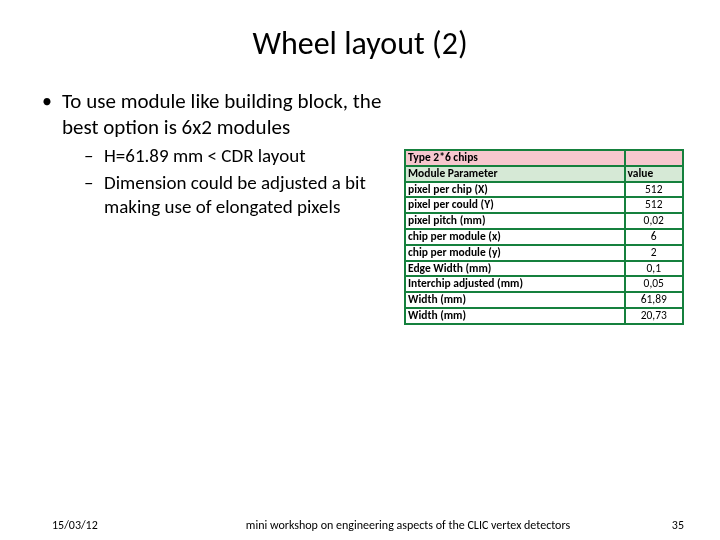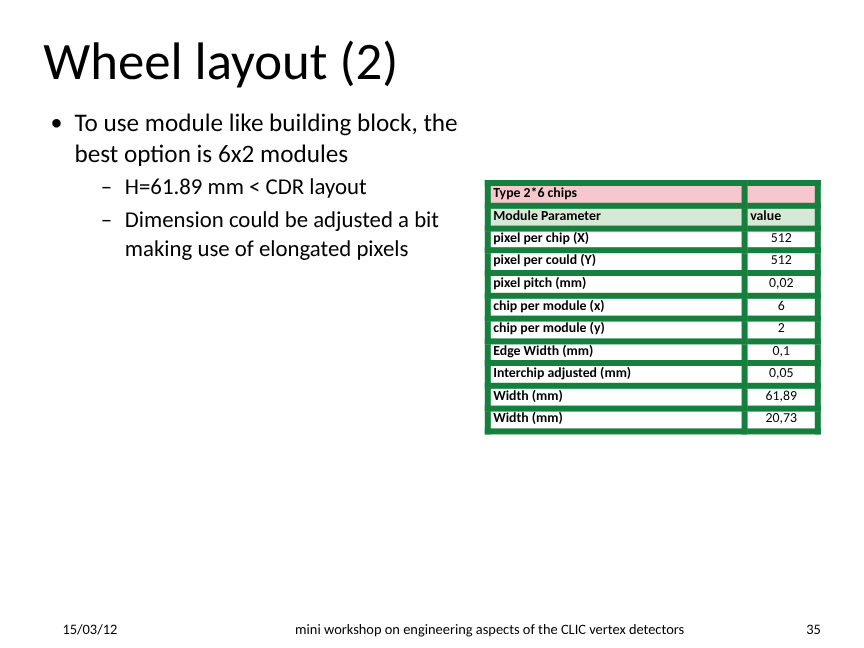--- a/index.html
+++ b/index.html
@@ -4,24 +4,25 @@
 <style>
   * { margin: 0; padding: 0; box-sizing: border-box; }
   body {
     width: 720px; height: 540px;
     font-family: Calibri, Arial, sans-serif;
     background: #fff; color: #000;
     position: relative;
     padding: 20px 36px 28px 36px;
   }
   .title {
-    font-size: 44px;
+    text-align: center;
+    font-size: 32px;
     font-weight: 400;
     margin-top: 4px;
-    margin-bottom: 12px;
+    margin-bottom: 26px;
   }
   .cols {
     display: flex;
     gap: 18px;
   }
   .left {
     flex: 0 0 350px;
     font-size: 21px;
     line-height: 1.22;
   }
@@ -42,21 +43,21 @@
   }
 
   .tbl-wrap { margin-top: 60px; }
   table.params {
     border-collapse: collapse;
     width: 100%;
     font-size: 11.5px;
     font-family: Calibri, Arial, sans-serif;
   }
   table.params td {
-    border: 5px solid #15803d;
+    border: 2px solid #15803d;
     padding: 0 2px;
     line-height: 1.2;
     vertical-align: top;
   }
   .pink { background: #f7c7ce; font-weight: 700; }
   .green { background: #d6e9d6; font-weight: 700; }
   .valcell { text-align: center; }
   .paramcell { font-weight: 700; }
 
   .footer {

